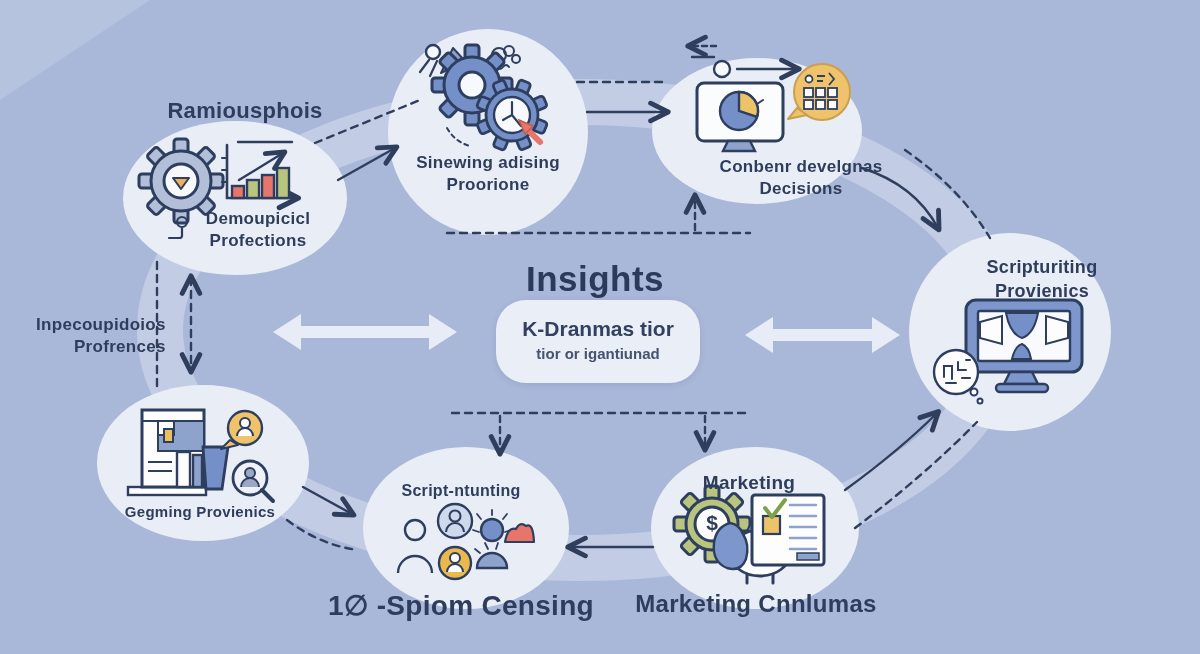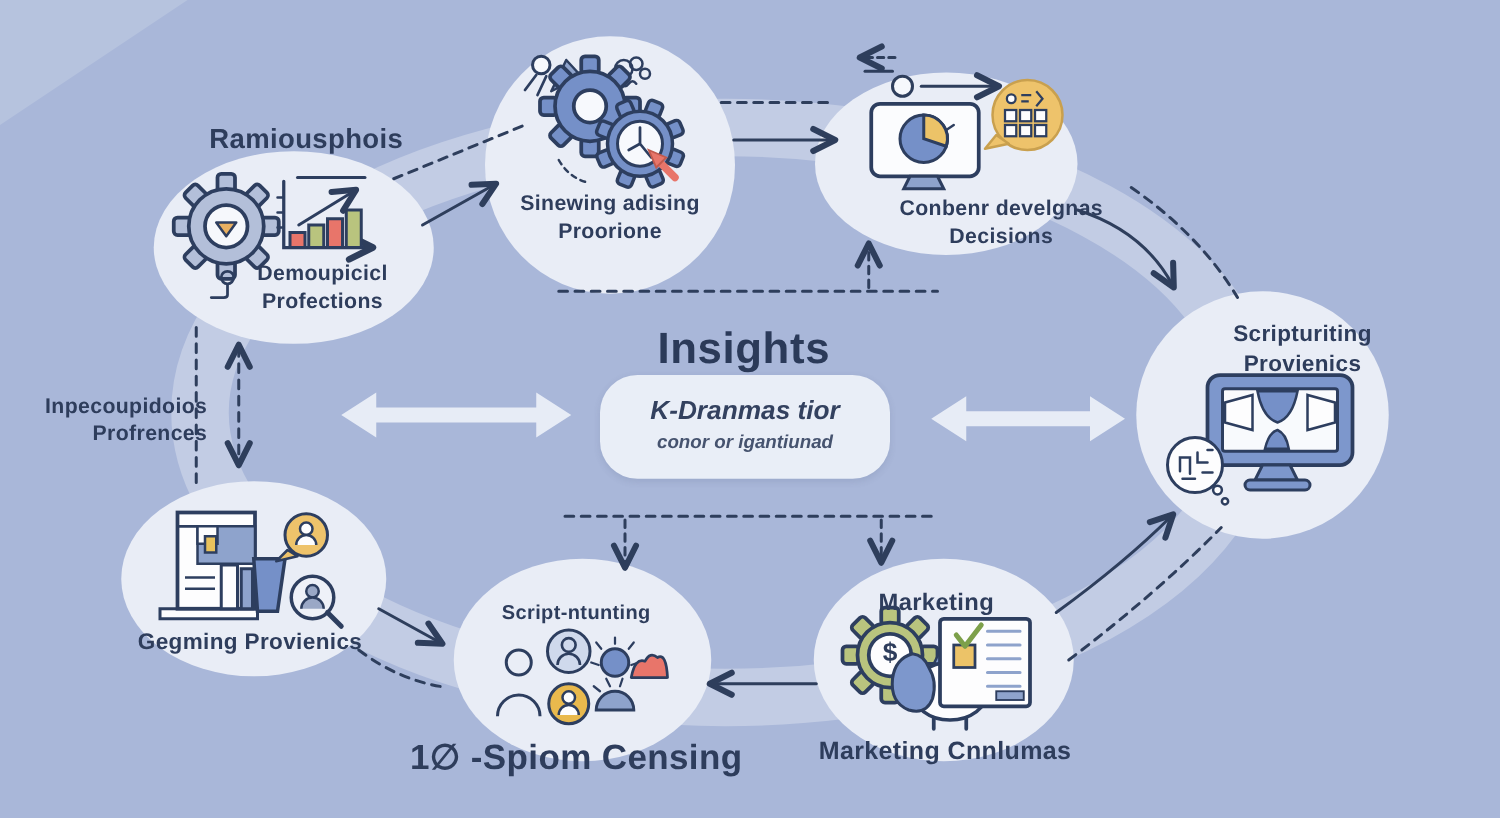--- a/index.html
+++ b/index.html
@@ -3,22 +3,22 @@
 <meta charset="utf-8">
 <style>
   html,body{margin:0;padding:0;background:#a9b7d9;}
   .canvas{position:relative;width:1200px;height:654px;background:#a9b7d9;overflow:hidden;
           font-family:"Liberation Sans",sans-serif;}
   svg.scene{position:absolute;left:0;top:0;}
   .lbl{position:absolute;color:#2e3d5c;font-weight:bold;text-align:center;
        transform:translateX(-50%);line-height:1.32;letter-spacing:.3px;white-space:nowrap;}
   .lbl span{display:block;}
   .lbl-left{transform:none;text-align:right;}
-  .center-box{position:absolute;left:480px;top:300px;width:232px;height:83px;
-              background:#e9eef7;border-radius:30px;box-shadow:0 2px 6px rgba(60,75,110,.12);font-style:italic;}
+  .center-box{position:absolute;left:496px;top:300px;width:204px;height:83px;
+              background:#e9eef7;border-radius:30px;box-shadow:0 2px 6px rgba(60,75,110,.12);}
   .box-title{position:absolute;left:50%;top:17px;transform:translateX(-50%);
              font-size:21px;font-weight:bold;color:#33415f;white-space:nowrap;}
   .box-subtitle{position:absolute;left:50%;top:45px;transform:translateX(-50%);
                 font-size:15px;font-weight:bold;color:#46536f;white-space:nowrap;}
   .dollar{position:absolute;left:700px;top:511px;width:24px;text-align:center;
           font-size:21px;font-weight:bold;color:#2e3d5c;}
 </style>
 </head>
 <body>
 
@@ -288,38 +288,38 @@
   <span>Inpecoupidoios</span>
   <span>Profrences</span>
 </div>
 
 <div class="lbl" style="left:595px;top:256px;font-size:35px;letter-spacing:.5px;color:#2b3a59;">
   <span>Insights</span>
 </div>
 
 <div class="center-box">
   <div class="box-title">K-Dranmas tior</div>
-  <div class="box-subtitle">conor or igantiunad</div>
-</div>
-
-<div class="lbl" style="left:200px;top:502px;font-size:18px;">
+  <div class="box-subtitle">tior or igantiunad</div>
+</div>
+
+<div class="lbl" style="left:200px;top:502px;font-size:15px;">
   <span>Gegming Provienics</span>
 </div>
 
 <div class="lbl" style="left:461px;top:480px;font-size:16px;">
   <span>Script-ntunting</span>
 </div>
 
 <div class="lbl" style="left:461px;top:588px;font-size:28px;">
   <span>1∅ -Spiom Censing</span>
 </div>
 
 <div class="lbl" style="left:749px;top:470px;font-size:19px;">
   <span>Marketing</span>
 </div>
 
-<div class="lbl" style="left:756px;top:588px;font-size:20px;">
+<div class="lbl" style="left:756px;top:588px;font-size:24px;">
   <span>Marketing Cnnlumas</span>
 </div>
 
 <div class="dollar">$</div>
 
 </div>
 
 </body></html>

